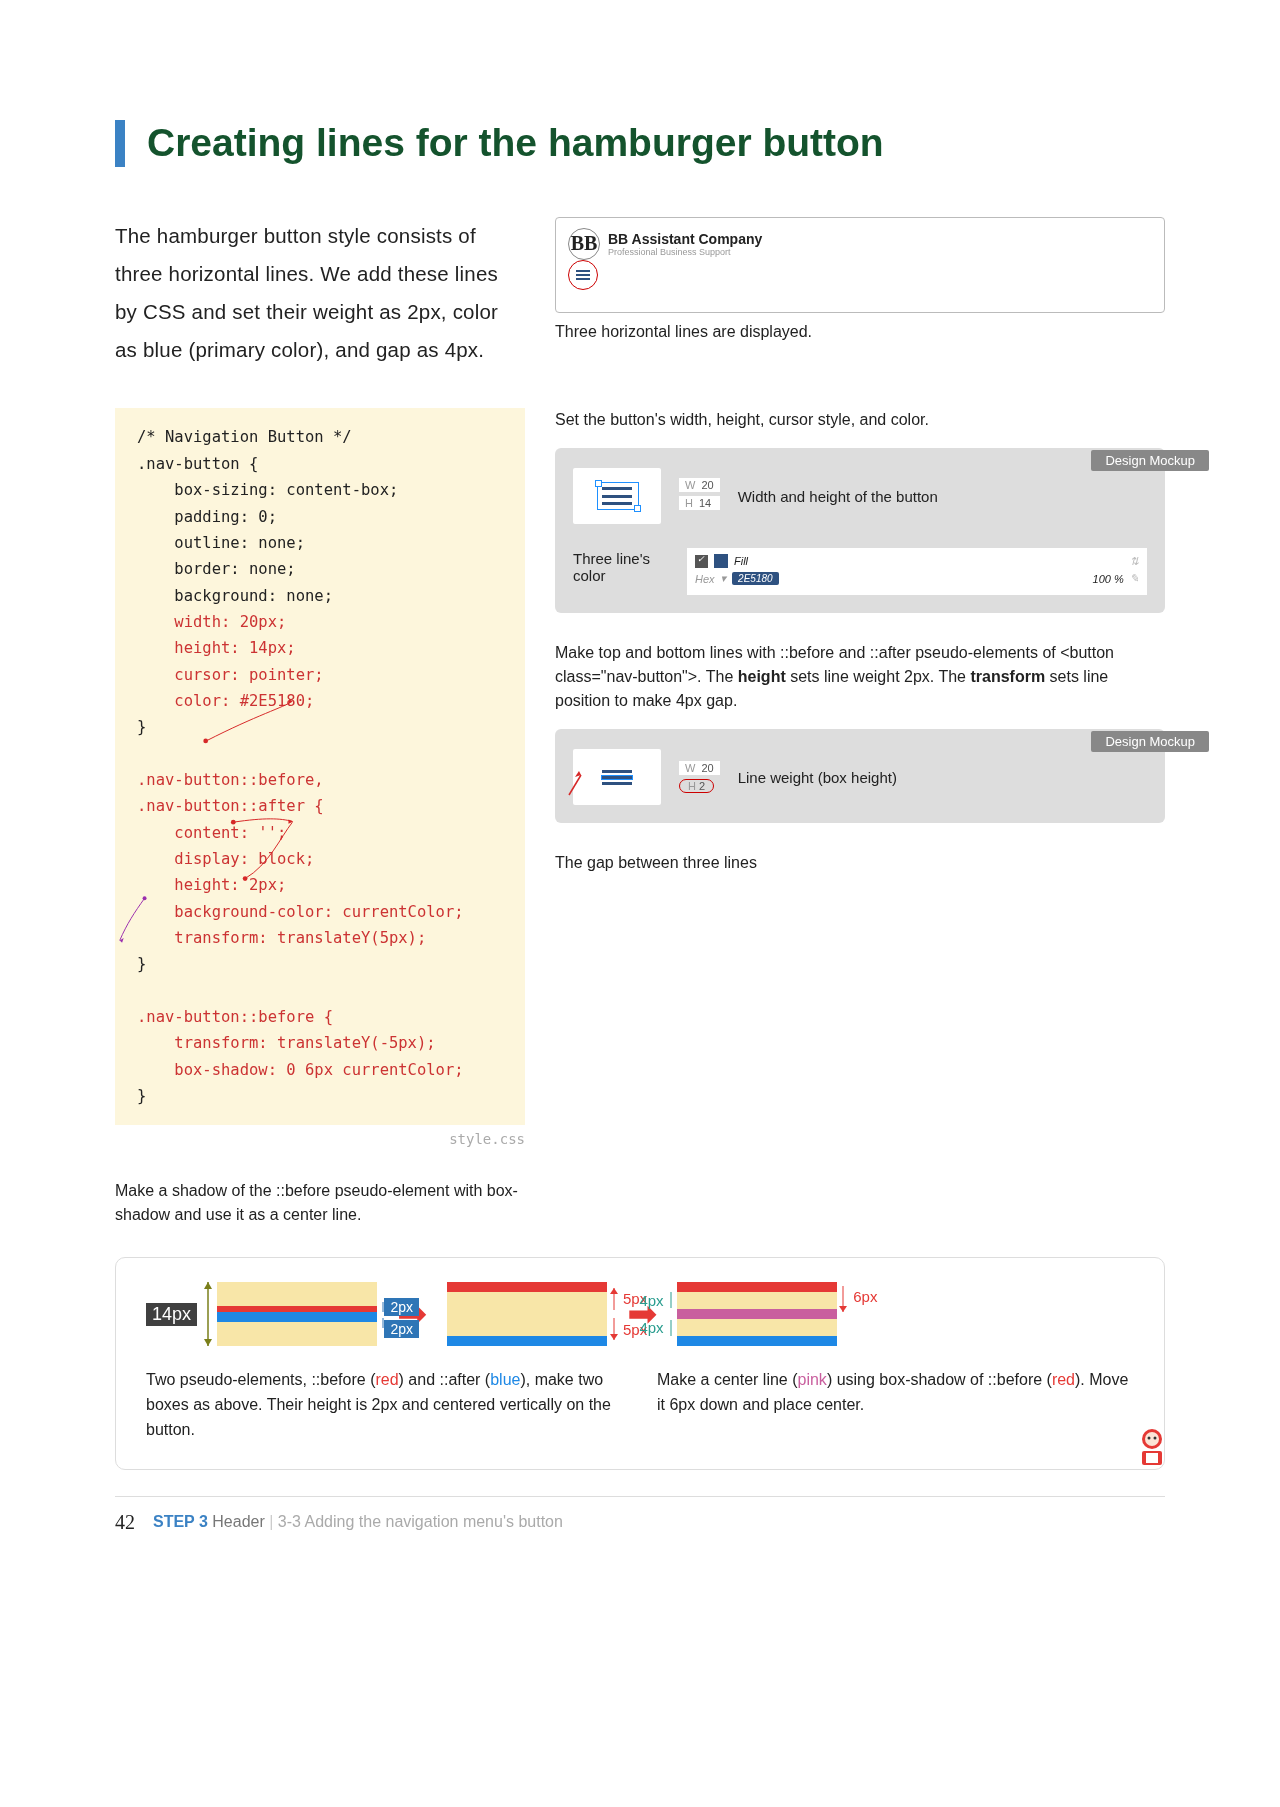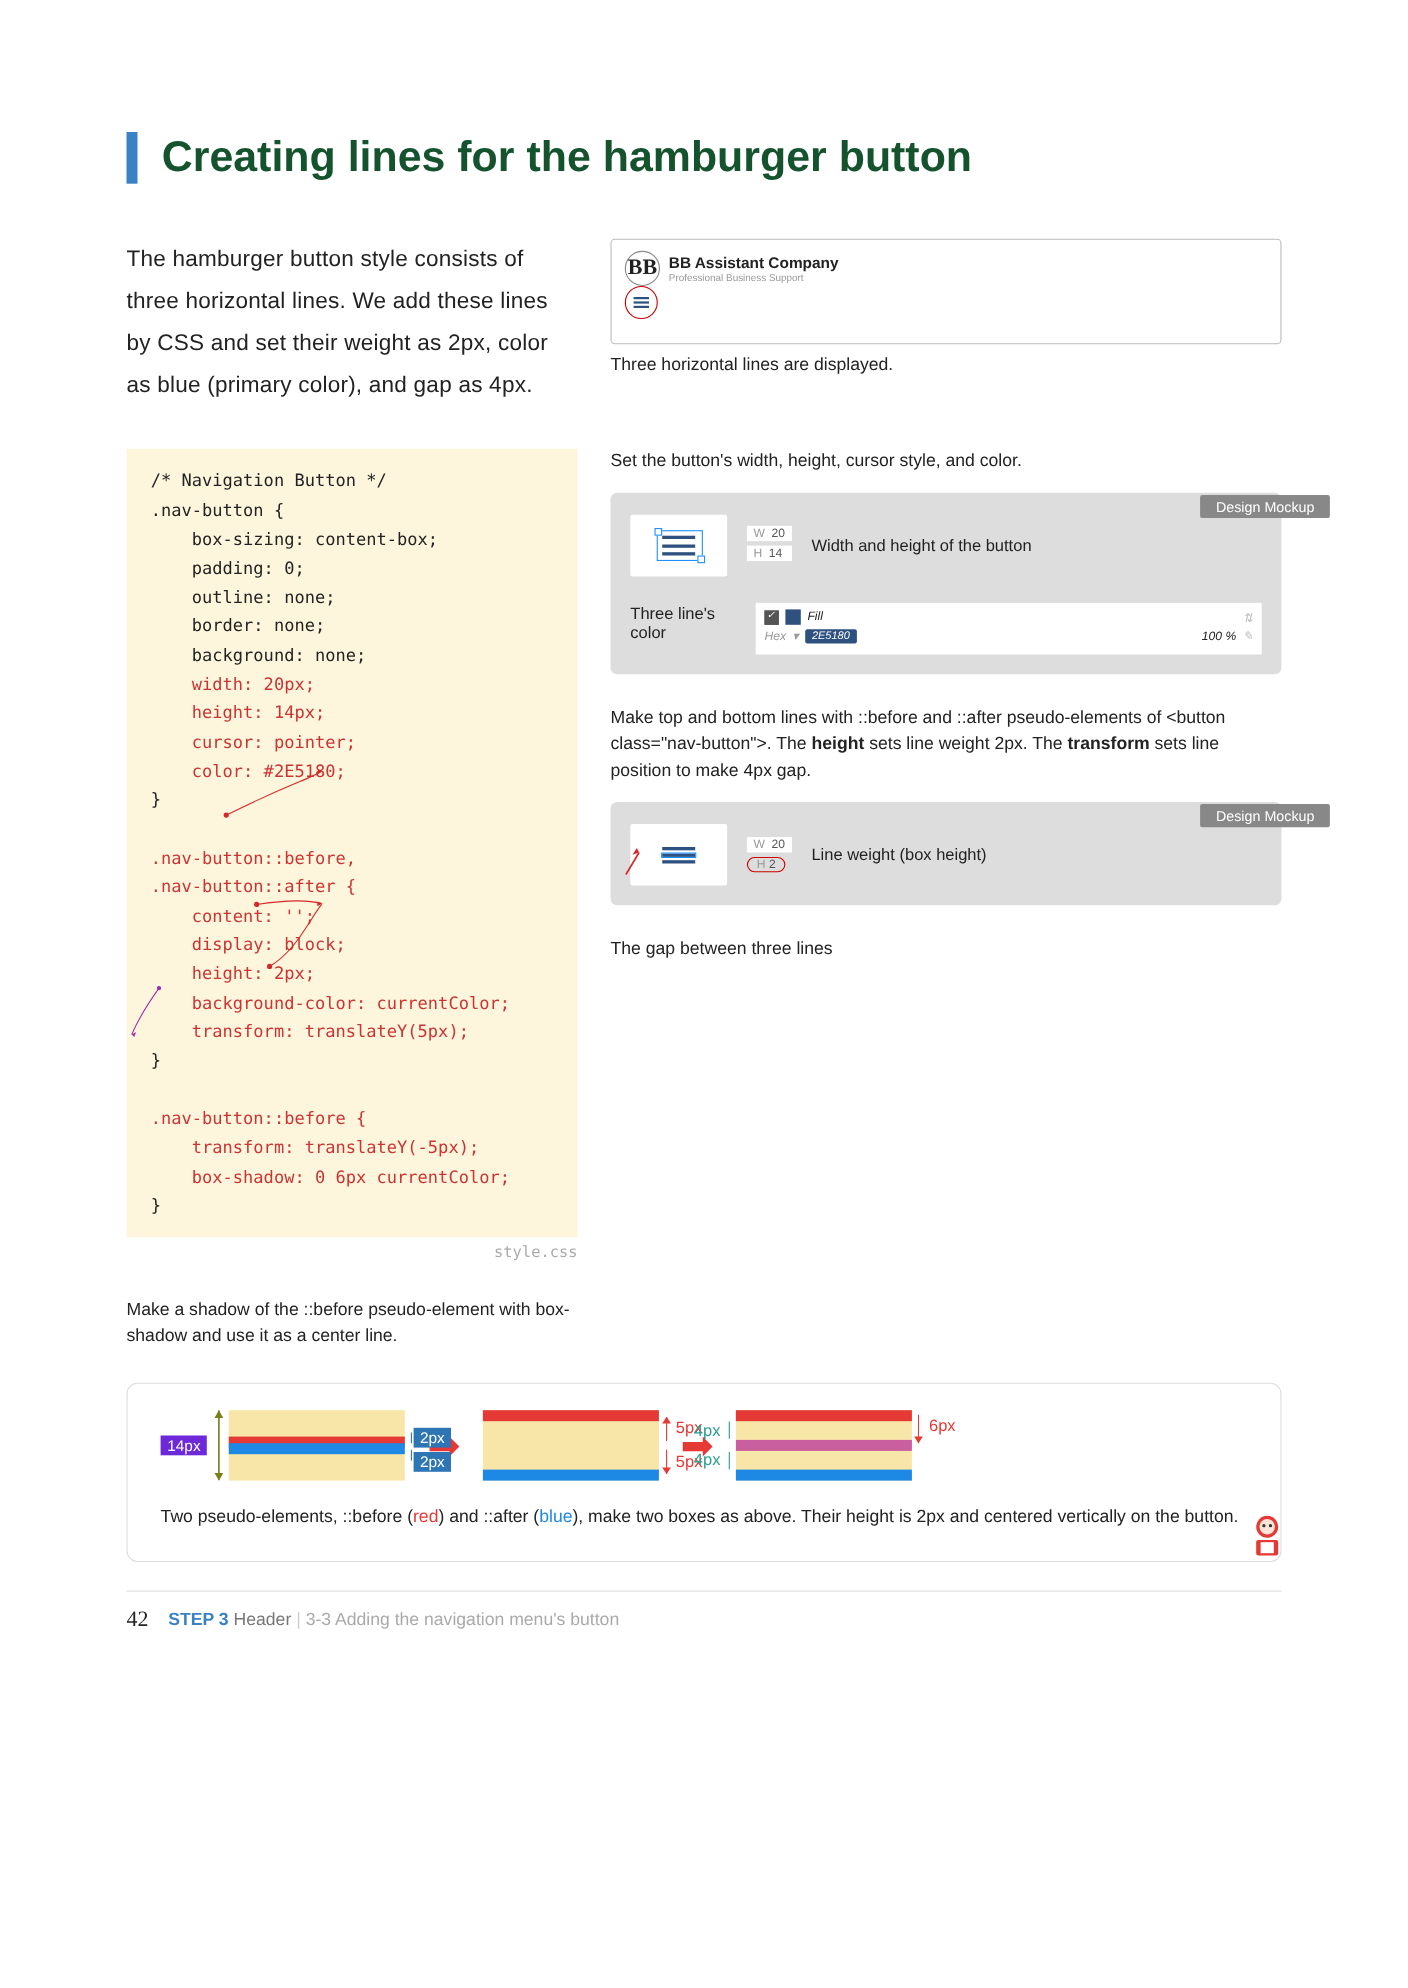--- a/index.html
+++ b/index.html
@@ -108,21 +108,21 @@
   .explain-panel {
     border: 1px solid #ddd; border-radius: 10px; padding: 24px 30px 26px 30px; margin-top: 30px;
     position: relative;
   }
   .explain-figs { display:flex; align-items:center; gap:20px; margin-bottom:22px; }
   .fig { position:relative; }
   .fig-box { width:160px; height:64px; background:#f8e6a8; position:relative; }
   .bar-red { position:absolute; left:0; width:100%; height:10px; background:#e53935; }
   .bar-blue { position:absolute; left:0; width:100%; height:10px; background:#1e88e5; }
   .bar-pink { position:absolute; left:0; width:100%; height:10px; background:#c95f9e; }
-  .dim-badge { background:#6d28d9; color:#fff; font-size:14px; padding:1px 6px; }
+  .dim-badge { background:#404040; color:#fff; font-size:18px; padding:1px 6px; }
   .dim-blue { background:#2e75b6; color:#fff; font-size:14px; padding:1px 6px; }
   .dim-red { color:#e53935; font-size:15px; }
   .dim-teal { color:#2a9d8f; font-size:15px; }
   .arrow-right { color:#e53935; font-size:36px; }
   .explain-texts { display:flex; gap:34px; }
   .explain-texts > div { flex:1; font-size:16px; line-height:1.55; }
   .txt-red { color:#e53935; } .txt-blue{ color:#1e88e5; } .txt-pink{ color:#c95f9e; }
 
   .mascot { position:absolute; right:-12px; bottom:-6px; }
   .mascot svg { width:48px; height:48px; }
@@ -342,20 +342,21 @@
             <line x1="6" y1="28" x2="6" y2="44" stroke="#2a9d8f"></line>
         </svg>
         <svg style="position:absolute;right:-12px;top:4px;width:12px;height:30px">
           <line x1="6" y1="0" x2="6" y2="26" stroke="#e53935"></line>
             <polygon points="6,26 2,20 10,20" fill="#e53935"></polygon>
         </svg>
       </div>
     </div>
     <div class="explain-texts">
       <div><span>Two pseudo-elements, ::before (</span><span class="txt-red">red</span><span>) and ::after (</span><span class="txt-blue">blue</span><span>), make two boxes as above. Their height is 2px and centered vertically on the button.</span></div>
+      <div><span>Make a center line (</span><span class="txt-pink">pink</span><span>) using box-shadow of ::before (</span><span class="txt-red">red</span><span>). Move it 6px down and place center.</span></div>
     </div>
     <div class="mascot">
       <svg viewBox="0 0 48 48">
           <circle cx="24" cy="16" r="10" fill="#e53935"></circle>
           <circle cx="24" cy="16" r="7" fill="#fce4d6"></circle>
           <circle cx="21" cy="15" r="1.5" fill="#333"></circle>
           <circle cx="27" cy="15" r="1.5" fill="#333"></circle>
           <rect x="14" y="28" width="20" height="14" rx="2" fill="#e53935"></rect>
           <rect x="18" y="30" width="12" height="10" fill="#fff"></rect>
         </svg>

